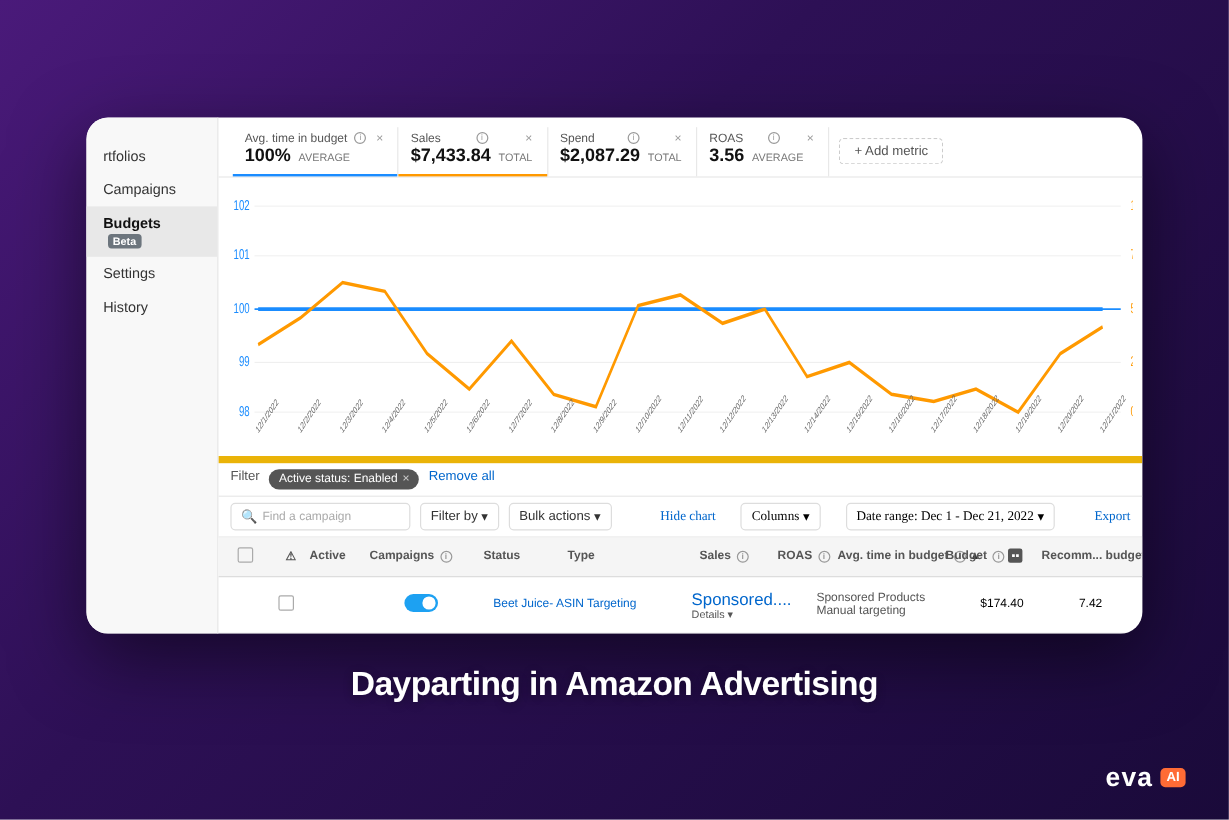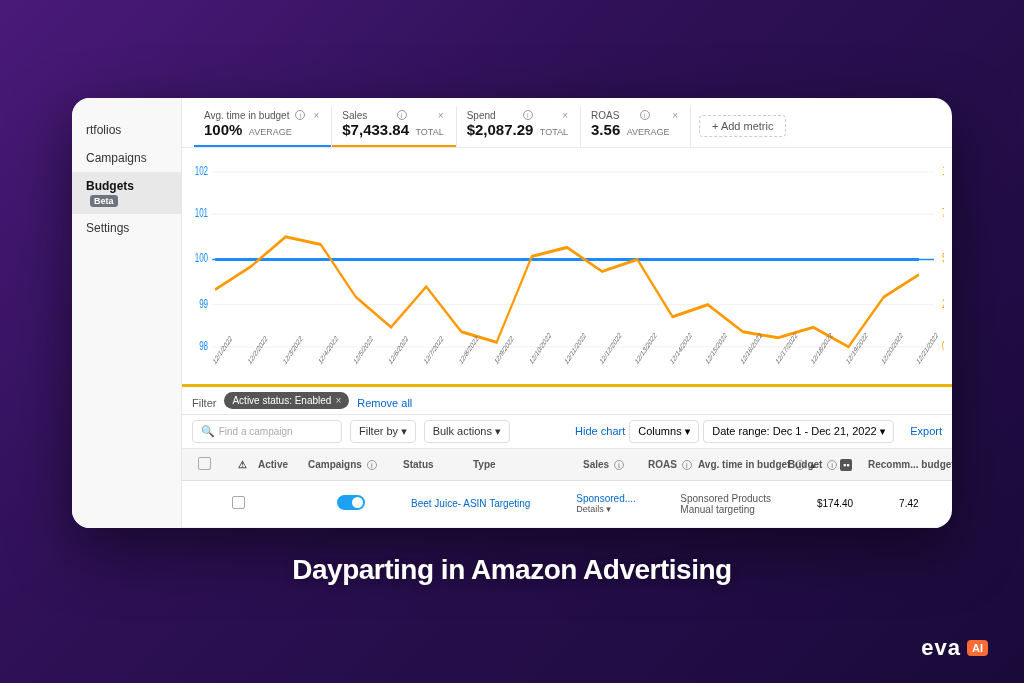--- a/index.html
+++ b/index.html
@@ -155,23 +155,23 @@
       overflow: hidden;
     }
     .chart-svg {
       width: 100%;
       height: 100%;
     }
 
     
     .filter-bar {
       display: flex;
-      align-items: flex-end;
+      align-items: flex-start;
       padding: 5px 10px;
-      border-top: 3px solid #eab308;
+      border-top: 6px solid #eab308;
       border-bottom: 1px solid #e8e8e8;
       gap: 8px;
       font-size: 11px;
     }
     .filter-label {
       font-size: 11px;
       color: #555;
     }
     .filter-chip {
       background: #555;
@@ -218,22 +218,23 @@
       background: #fff;
       color: #333;
       display: flex;
       align-items: center;
       gap: 3px;
     }
     .toolbar-right {
       margin-left: auto;
       display: flex;
       align-items: center;
-      gap: 4px;
-      font-size: 11px;
+      gap: 21px;
+      font-size: 11px;
+      font-family: Liberation Serif, serif;
     }
     .hide-chart-btn {
       color: #0066cc;
       cursor: pointer;
     }
     .columns-btn, .date-range-btn {
       border: 1px solid #ddd;
       border-radius: 4px;
       padding: 4px 8px;
       font-size: 11px;
@@ -298,21 +299,21 @@
     .td.active-col { width: 50px; }
 
     .campaign-link {
       color: #0066cc;
       cursor: pointer;
       font-size: 10px;
       font-weight: 500;
     }
     .status-type {
       color: #0066cc;
-      font-size: 10px;
+      font-size: 14px;
     }
     .status-details {
       color: #555;
       font-size: 9px;
     }
 
     
     .toggle {
       width: 28px;
       height: 15px;
@@ -431,20 +432,23 @@
     </div>
     <div class="sidebar-item">
       <span>Campaigns</span>
     </div>
     <div class="sidebar-item active">
       <span>Budgets</span>
       <span class="beta-badge">Beta</span>
     </div>
     <div class="sidebar-item">
       <span>Settings</span>
+    </div>
+    <div class="sidebar-item">
+      <span>History</span>
     </div>
   </div>
 
   <div class="main-content">
 
     <div class="metrics-bar">
 
       <div class="metric-tab active-tab-blue">
         <div class="metric-tab-header">
           <span class="metric-label">Avg. time in budget</span>

